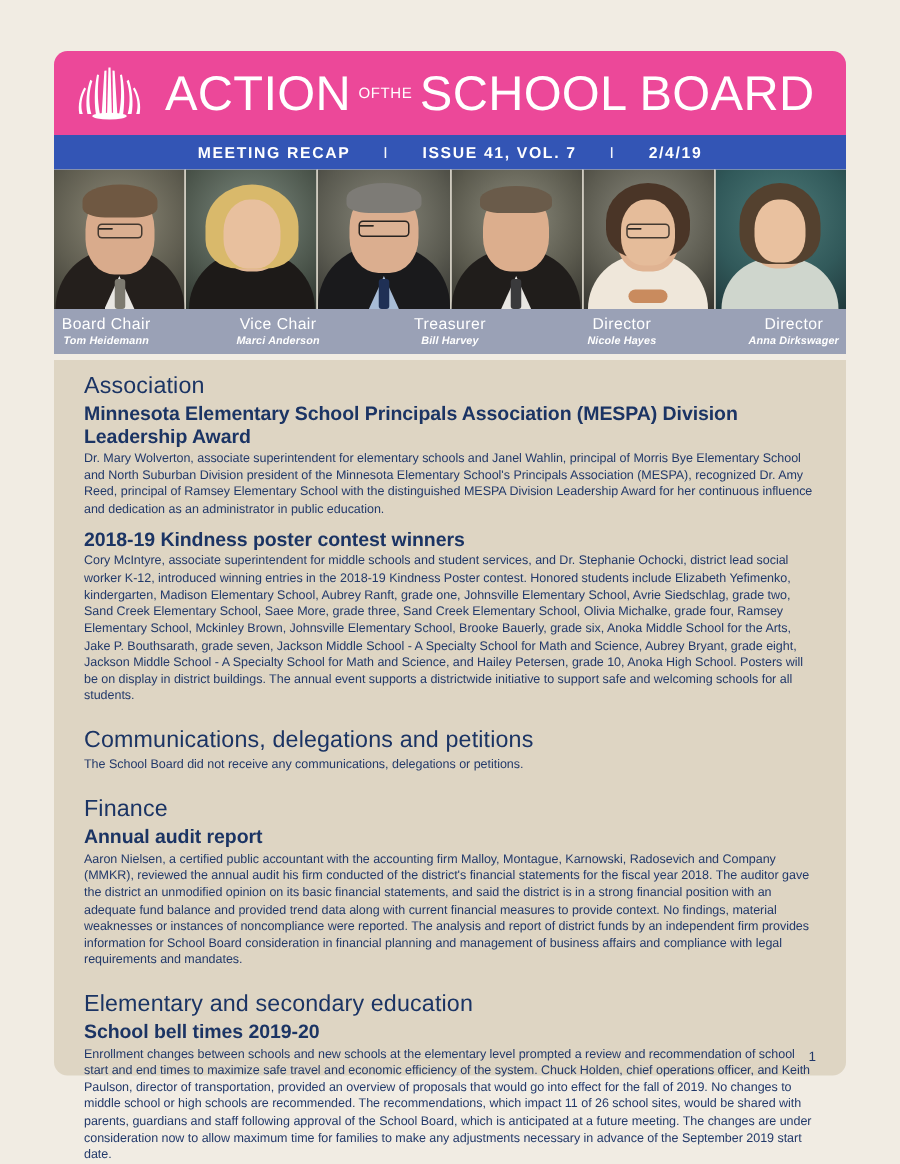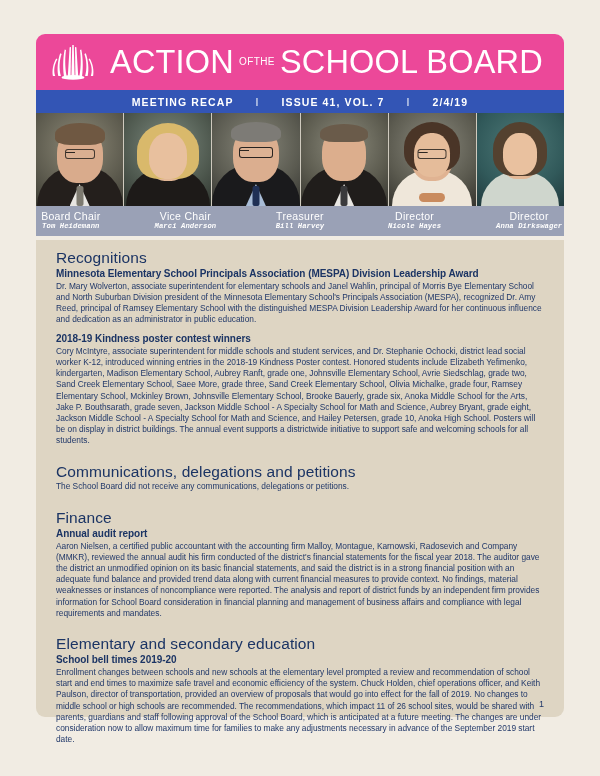--- a/index.html
+++ b/index.html
@@ -191,21 +191,20 @@
     font-size: 10.5px;
     letter-spacing: 0.3px;
     font-weight: 400;
   }
   .pname {
     font-size: 7.2px;
     font-style: italic;
     font-weight: bold;
     letter-spacing: 0.1px;
     margin-top: 1px;
-    font-family: Liberation Mono, monospace;
   }
 
   
   .body-card {
     position: absolute;
     left: 36px;
     top: 240px;
     width: 528px;
     height: 477px;
     background: #ded5c3;
@@ -218,21 +217,21 @@
 
   h2.sec {
     font-size: 15.5px;
     font-weight: 400;
     color: #1b3464;
     margin: 5px 0 1px 0;
     letter-spacing: 0.1px;
     line-height: 1.15;
   }
   h3.sub {
-    font-size: 10px;
+    font-size: 13px;
     font-weight: bold;
     color: #1b3464;
     margin: 0 0 1px 0;
     letter-spacing: -0.05px;
     line-height: 1.2;
   }
   p.body {
     font-size: 8.35px;
     line-height: 1.345;
     margin: 0 0 2px 0;
@@ -361,21 +360,21 @@
       <span class="pname">Nicole Hayes</span>
     </div>
     <div class="name-cell">
       <span class="role">Director</span>
       <span class="pname">Anna Dirkswager</span>
     </div>
   </div>
 
   <div class="body-card">
 
-    <h2 class="sec">Recognitions</h2>
+    <h2 class="sec">Association</h2>
     <h3 class="sub">Minnesota Elementary School Principals Association (MESPA) Division Leadership Award</h3>
     <p class="body">Dr. Mary Wolverton, associate superintendent for elementary schools and Janel Wahlin, principal of Morris Bye Elementary School and North Suburban Division president of the Minnesota Elementary School's Principals Association (MESPA), recognized Dr. Amy Reed, principal of Ramsey Elementary School with the distinguished MESPA Division Leadership Award for her continuous influence and dedication as an administrator in public education.</p>
 
     <div class="gap-sm"></div>
 
     <h3 class="sub">2018-19 Kindness poster contest winners</h3>
     <p class="body">Cory McIntyre,  associate superintendent for middle schools and student services, and Dr. Stephanie Ochocki, district lead social worker K-12, introduced winning entries in the 2018-19 Kindness Poster contest. Honored students include Elizabeth Yefimenko, kindergarten, Madison Elementary School, Aubrey Ranft, grade one, Johnsville Elementary School, Avrie Siedschlag, grade two, Sand Creek Elementary School, Saee More, grade three, Sand Creek Elementary School, Olivia Michalke, grade four, Ramsey Elementary School, Mckinley Brown, Johnsville Elementary School, Brooke Bauerly, grade six, Anoka Middle School for the Arts, Jake P. Bouthsarath, grade seven, Jackson Middle School - A Specialty School for Math and Science, Aubrey Bryant, grade eight, Jackson Middle School - A Specialty School for Math and Science, and Hailey Petersen, grade 10, Anoka High School. Posters will be on display in district buildings. The annual event supports a districtwide initiative to support safe and welcoming schools for all students.</p>
 
     <div class="gap"></div>
 

